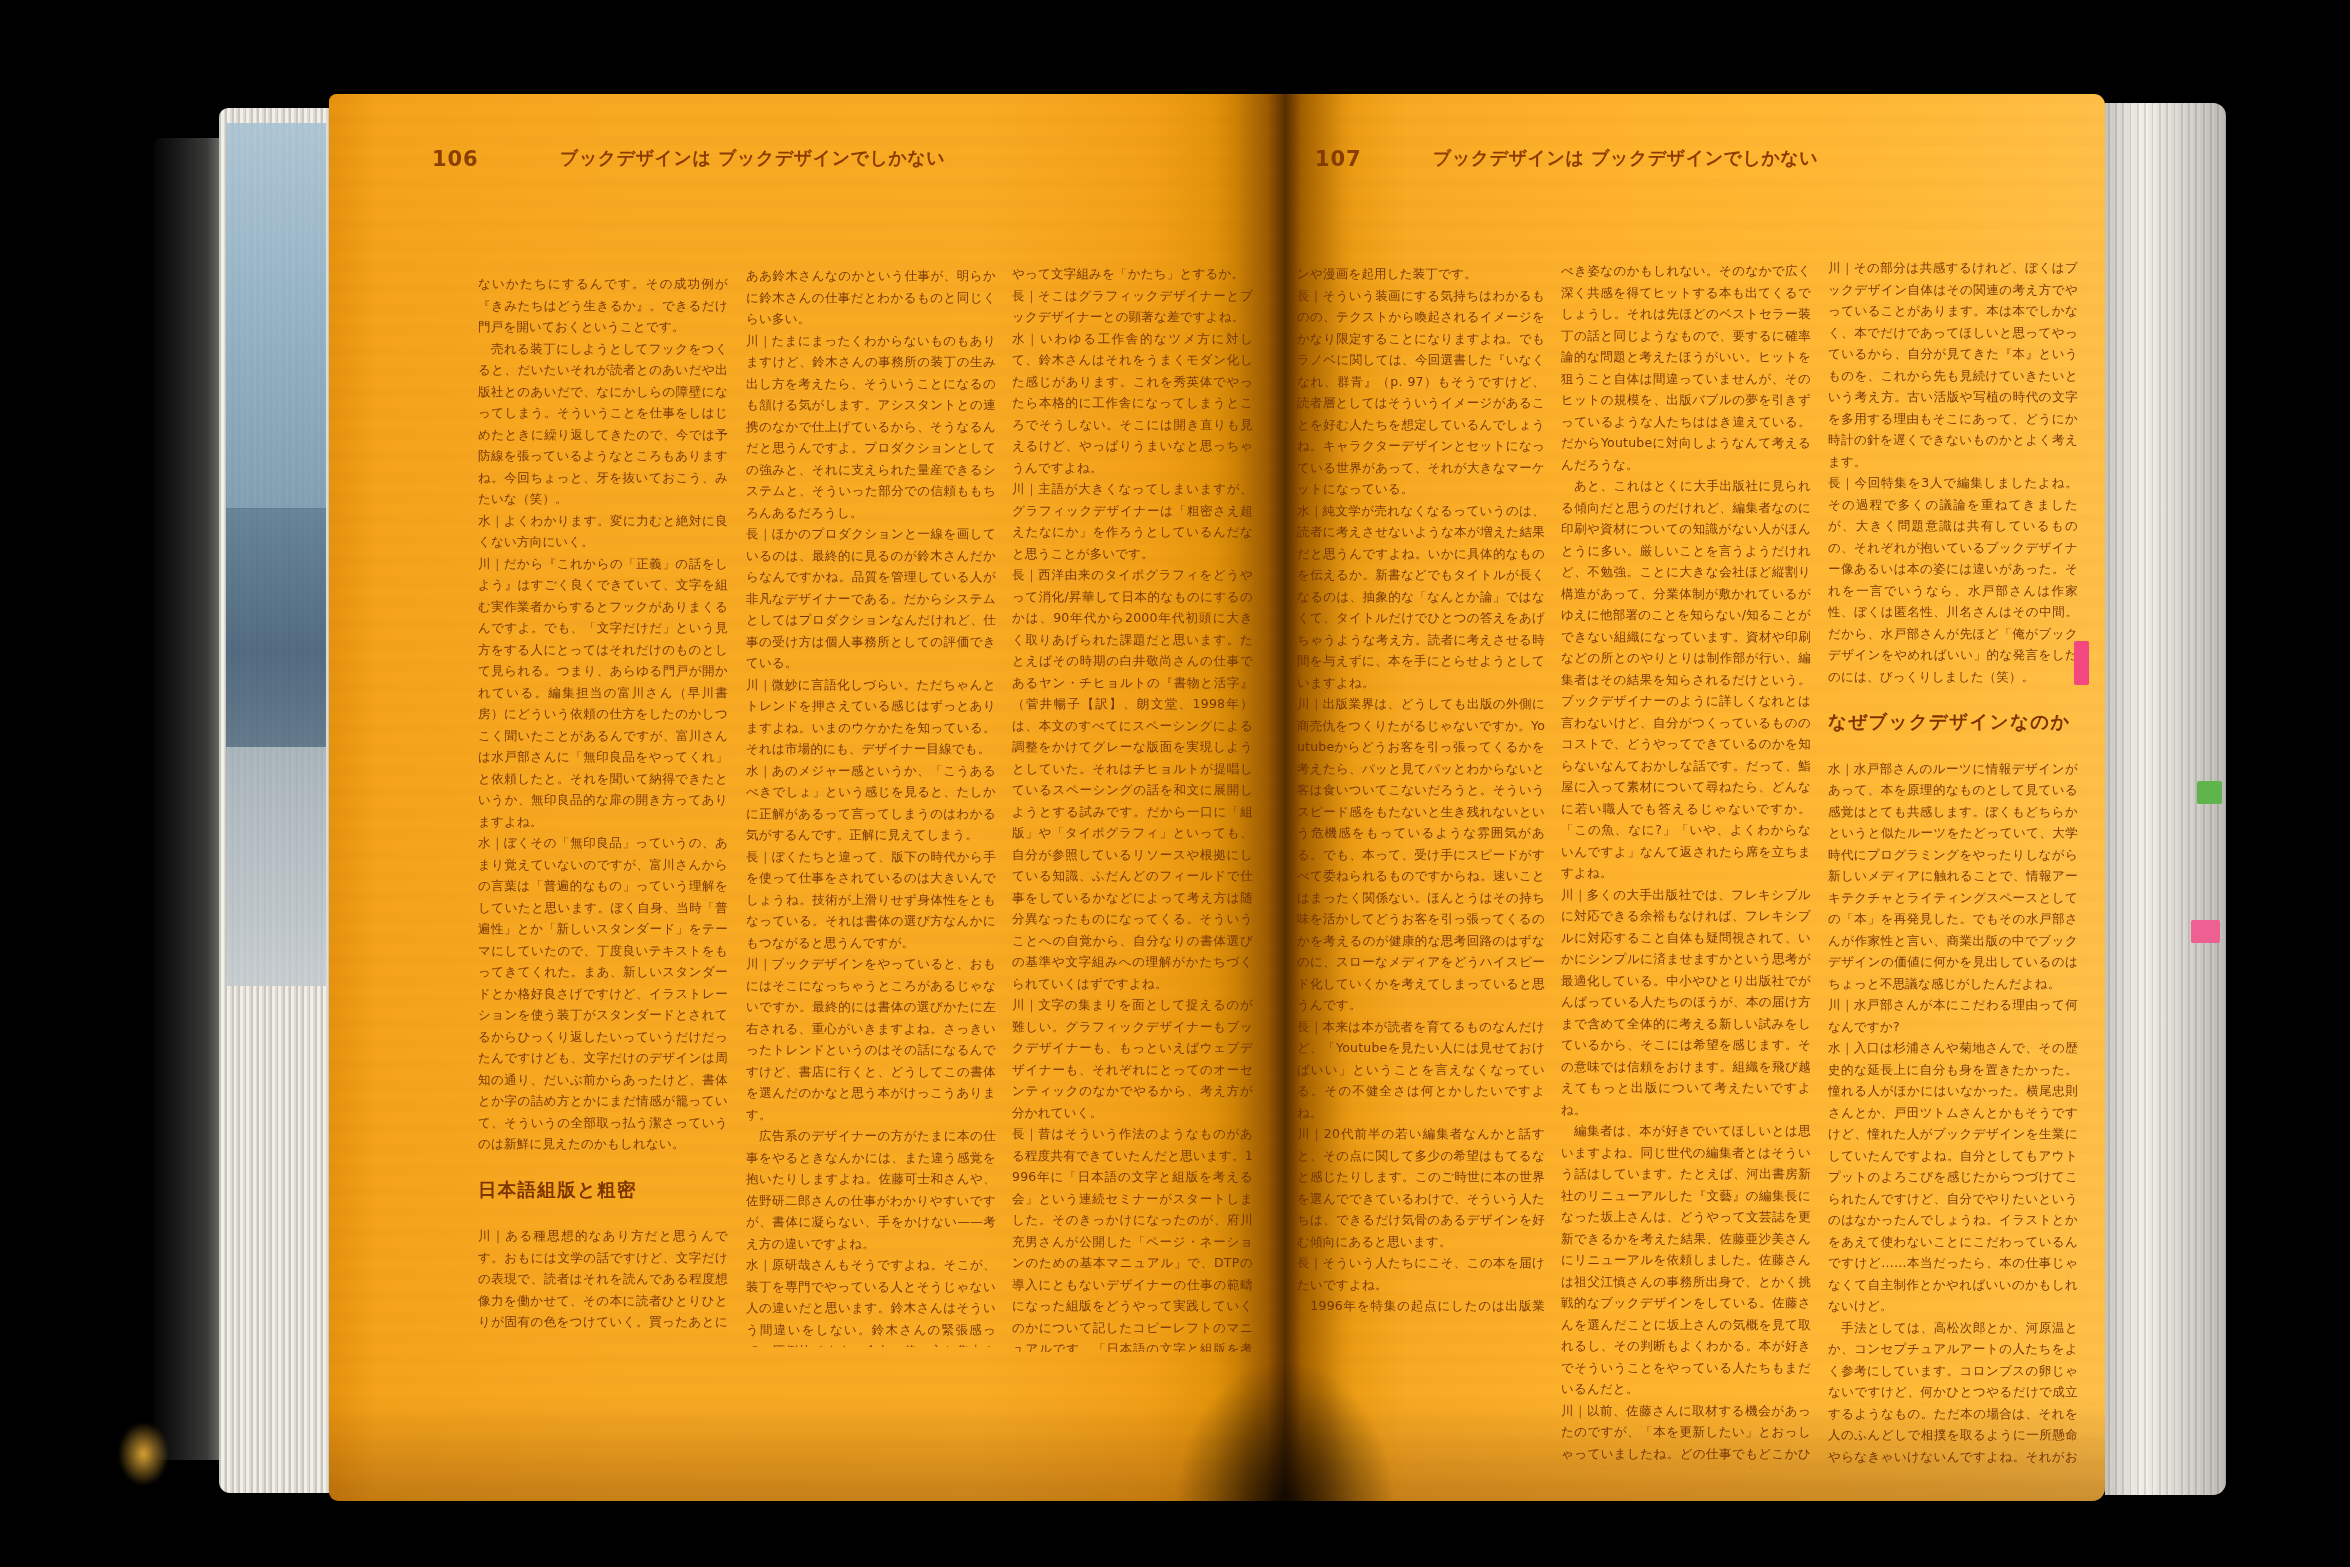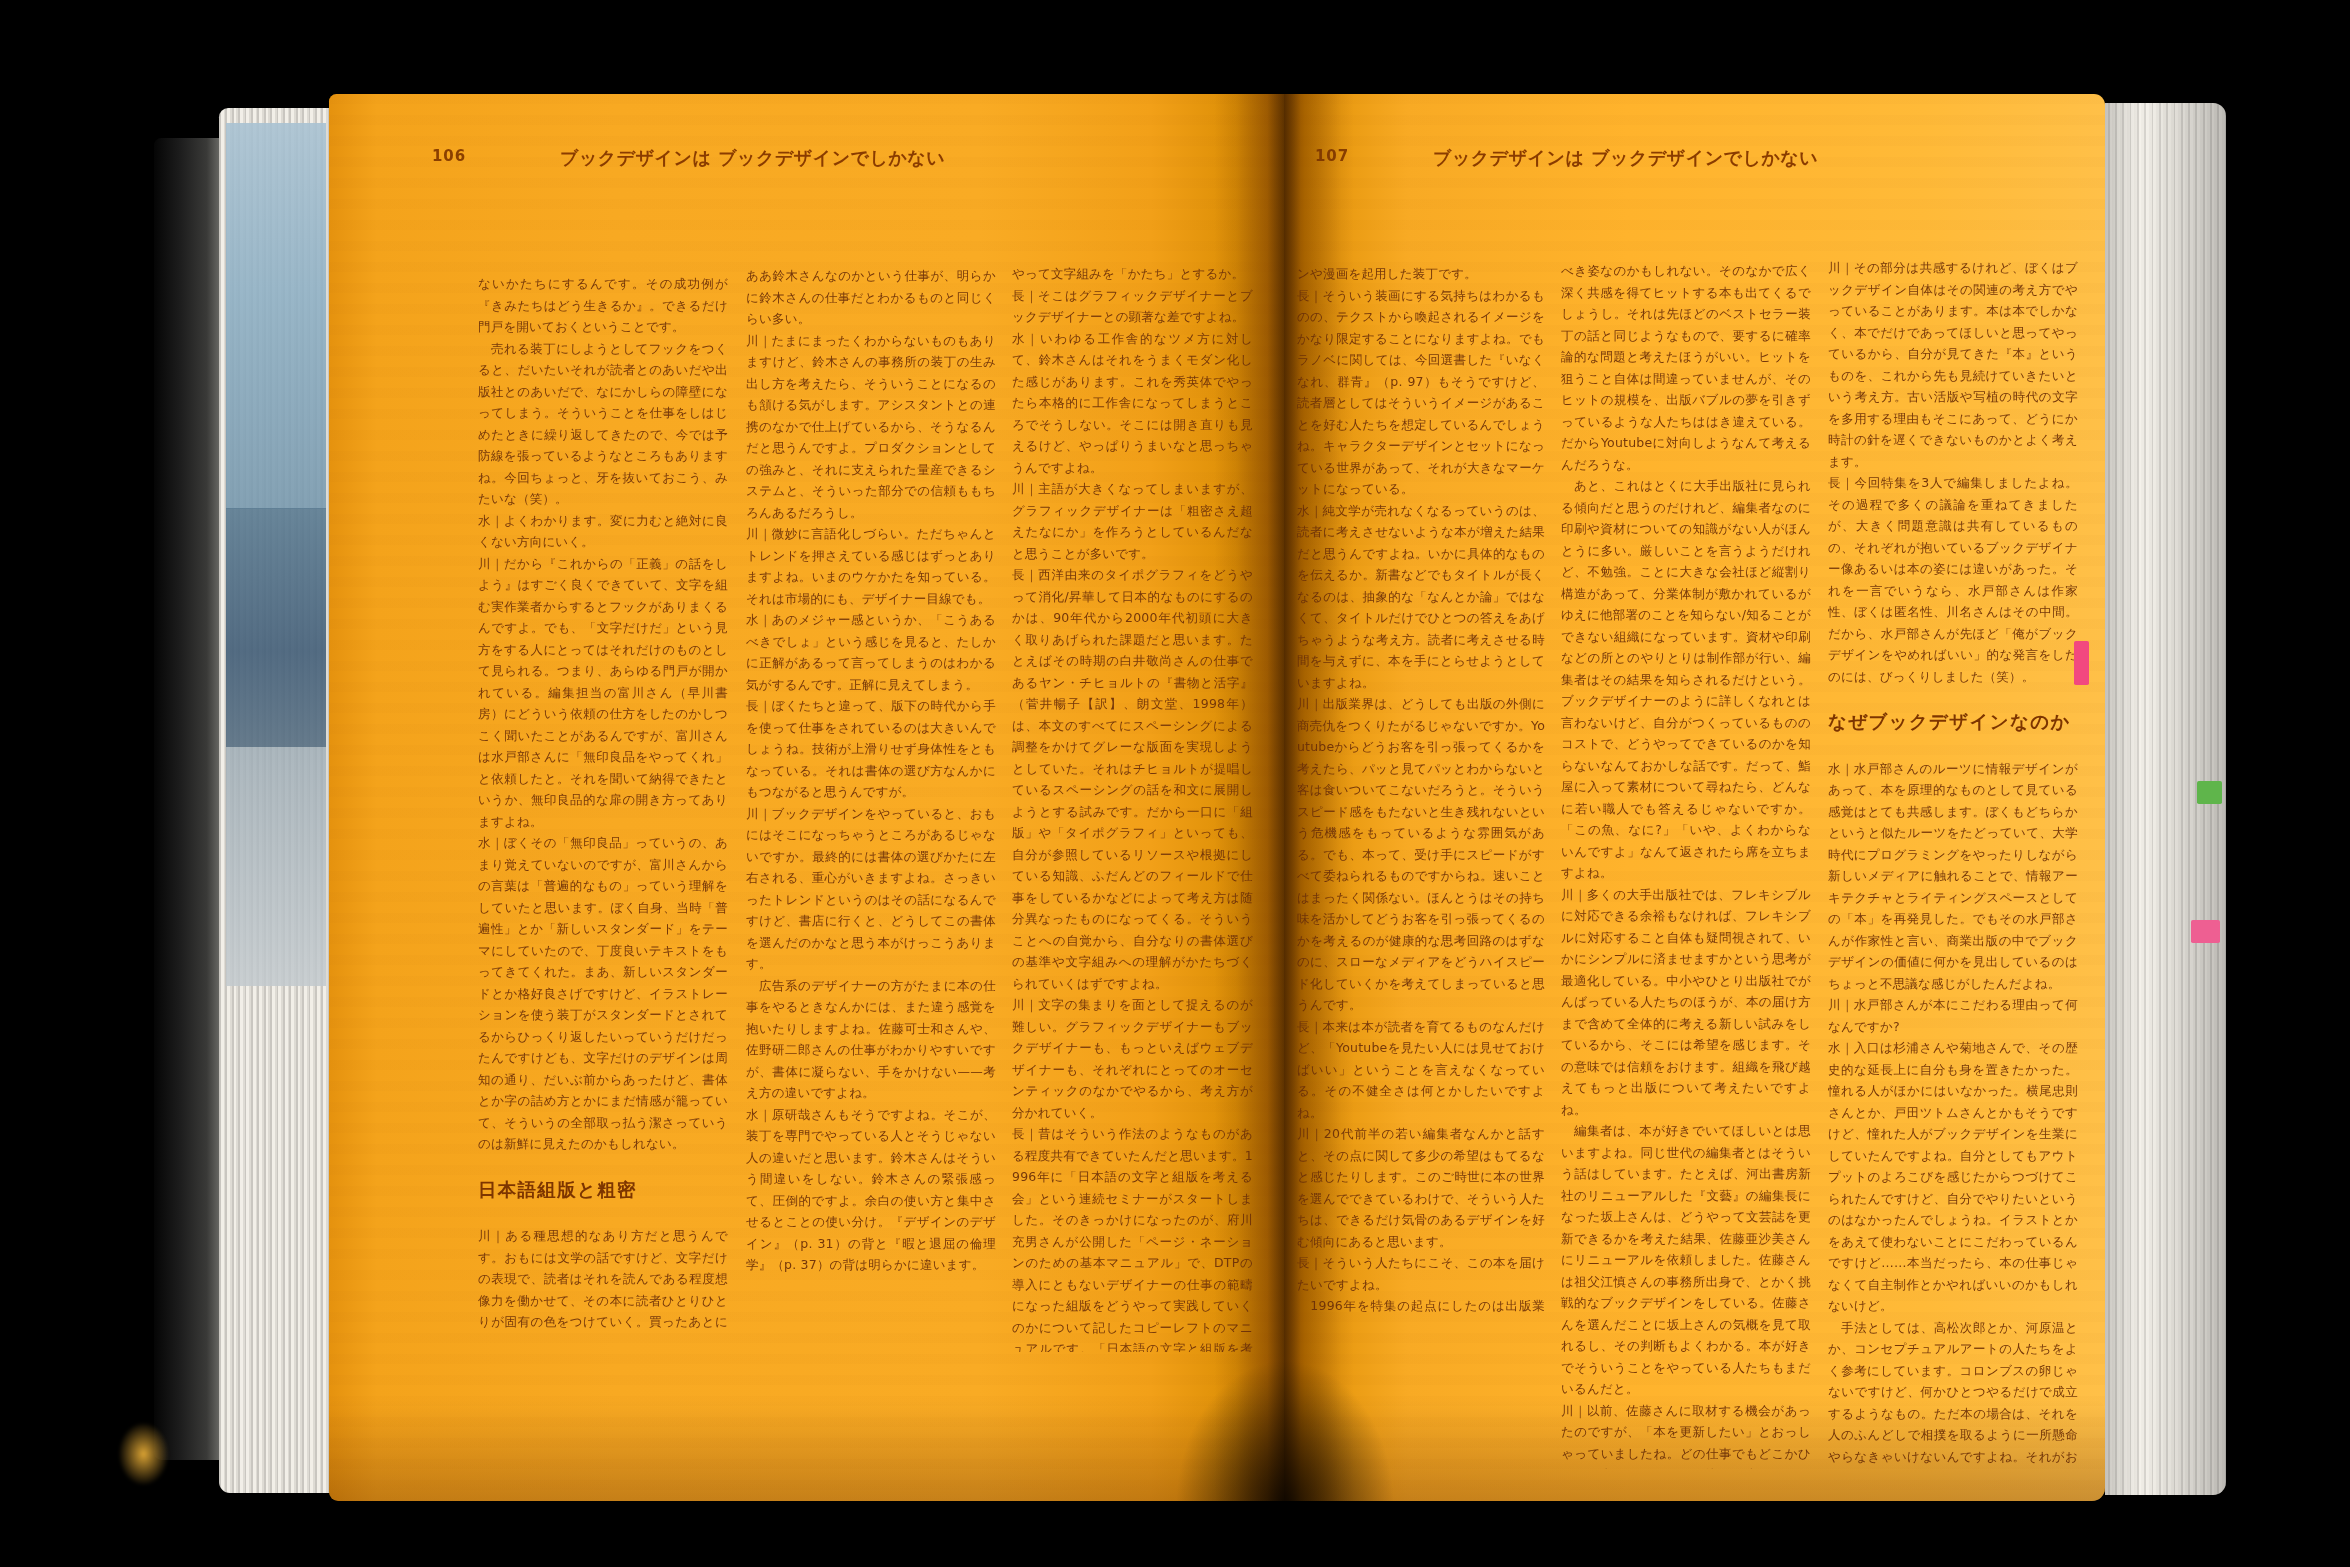--- a/index.html
+++ b/index.html
@@ -42,21 +42,21 @@
   .page::after{content:"";position:absolute;left:0;right:0;bottom:0;height:101px;border-radius:inherit;
       background:linear-gradient(180deg,rgba(90,35,0,0) 0%,rgba(80,30,0,.30) 100%);pointer-events:none;}
   .showthrough{position:absolute;inset:0;border-radius:inherit;pointer-events:none;opacity:.5;
       background:repeating-linear-gradient(180deg,rgba(160,80,0,.05) 0 10px,rgba(160,80,0,0) 10px 21px);}
   .gutter-shadow{position:absolute;left:1214px;top:94px;width:140px;height:1407px;pointer-events:none;
       background:linear-gradient(90deg,rgba(80,30,0,0) 0%,rgba(80,30,0,.28) 38%,rgba(35,12,0,.55) 50%,rgba(80,30,0,.25) 62%,rgba(80,30,0,0) 100%);}
   .gutter-bottom{position:absolute;left:1175px;top:1359px;width:220px;height:147px;pointer-events:none;
       background:radial-gradient(ellipse at 50% 100%,rgba(0,0,0,.8),rgba(0,0,0,0) 70%);}
 
   
-  .pnum{position:absolute;top:53px;font-size:15px;font-weight:bold;color:#8a3f00;letter-spacing:0.9px;}
+  .pnum{position:absolute;top:53px;font-size:21px;font-weight:bold;color:#8a3f00;letter-spacing:0.9px;}
   .rhead{position:absolute;top:52px;font-size:18px;font-weight:bold;color:#8a3c00;letter-spacing:0.5px;white-space:nowrap;}
   .page-left .pnum{left:103px;}
   .page-left .rhead{left:231px;}
   .page-right .pnum{left:31px;}
   .page-right .rhead{left:149px;}
 
   
   .col{position:absolute;overflow:hidden;color:#76380a;
        font-size:12.5px;line-height:21.5px;text-align:justify;text-align-last:left;
        word-break:break-all;letter-spacing:0.2px;}
@@ -92,20 +92,21 @@
         <p>　売れる装丁にしようとしてフックをつくると、だいたいそれが読者とのあいだや出版社とのあいだで、なにかしらの障壁になってしまう。そういうことを仕事をしはじめたときに繰り返してきたので、今では予防線を張っているようなところもありますね。今回ちょっと、牙を抜いておこう、みたいな（笑）。</p>
         <p>水｜よくわかります。変に力むと絶対に良くない方向にいく。</p>
         <p>川｜だから『これからの「正義」の話をしよう』はすごく良くできていて、文字を組む実作業者からするとフックがありまくるんですよ。でも、「文字だけだ」という見方をする人にとってはそれだけのものとして見られる。つまり、あらゆる門戸が開かれている。編集担当の富川さん（早川書房）にどういう依頼の仕方をしたのかしつこく聞いたことがあるんですが、富川さんは水戸部さんに「無印良品をやってくれ」と依頼したと。それを聞いて納得できたというか、無印良品的な扉の開き方ってありますよね。</p>
         <p>水｜ぼくその「無印良品」っていうの、あまり覚えていないのですが、富川さんからの言葉は「普遍的なもの」っていう理解をしていたと思います。ぼく自身、当時「普遍性」とか「新しいスタンダード」をテーマにしていたので、丁度良いテキストをもってきてくれた。まあ、新しいスタンダードとか格好良さげですけど、イラストレーションを使う装丁がスタンダードとされてるからひっくり返したいっていうだけだったんですけども、文字だけのデザインは周知の通り、だいぶ前からあったけど、書体とか字の詰め方とかにまだ情感が籠っていて、そういうの全部取っ払う潔さっていうのは新鮮に見えたのかもしれない。</p>
         <h3>日本語組版と粗密</h3>
         <p>川｜ある種思想的なあり方だと思うんです。おもには文学の話ですけど、文字だけの表現で、読者はそれを読んである程度想像力を働かせて、その本に読者ひとりひとりが固有の色をつけていく。買ったあとに読者と本との間に、そういう関係ができていく。本という物体を考えたときには、そういうあり方は理想的だと思います。</p>
       </div>
     <div class="col c2">
         <p>ああ鈴木さんなのかという仕事が、明らかに鈴木さんの仕事だとわかるものと同じくらい多い。</p>
         <p>川｜たまにまったくわからないものもありますけど、鈴木さんの事務所の装丁の生み出し方を考えたら、そういうことになるのも頷ける気がします。アシスタントとの連携のなかで仕上げているから、そうなるんだと思うんですよ。プロダクションとしての強みと、それに支えられた量産できるシステムと、そういった部分での信頼ももちろんあるだろうし。</p>
+        <p>長｜ほかのプロダクションと一線を画しているのは、最終的に見るのが鈴木さんだからなんですかね。品質を管理している人が非凡なデザイナーである。だからシステムとしてはプロダクションなんだけれど、仕事の受け方は個人事務所としての評価できている。</p>
         <p>川｜微妙に言語化しづらい。ただちゃんとトレンドを押さえている感じはずっとありますよね。いまのウケかたを知っている。それは市場的にも、デザイナー目線でも。</p>
         <p>水｜あのメジャー感というか、「こうあるべきでしょ」という感じを見ると、たしかに正解があるって言ってしまうのはわかる気がするんです。正解に見えてしまう。</p>
         <p>長｜ぼくたちと違って、版下の時代から手を使って仕事をされているのは大きいんでしょうね。技術が上滑りせず身体性をともなっている。それは書体の選び方なんかにもつながると思うんですが。</p>
         <p>川｜ブックデザインをやっていると、おもにはそこになっちゃうところがあるじゃないですか。最終的には書体の選びかたに左右される、重心がいきますよね。さっきいったトレンドというのはその話になるんですけど、書店に行くと、どうしてこの書体を選んだのかなと思う本がけっこうあります。</p>
         <p>　広告系のデザイナーの方がたまに本の仕事をやるときなんかには、また違う感覚を抱いたりしますよね。佐藤可士和さんや、佐野研二郎さんの仕事がわかりやすいですが、書体に凝らない、手をかけない——考え方の違いですよね。</p>
         <p>水｜原研哉さんもそうですよね。そこが、装丁を専門でやっている人とそうじゃない人の違いだと思います。鈴木さんはそういう間違いをしない。鈴木さんの緊張感って、圧倒的ですよ。余白の使い方と集中させるとことの使い分け。『デザインのデザイン』（p. 31）の背と『暇と退屈の倫理学』（p. 37）の背は明らかに違います。</p>
       </div>
     <div class="col c3">
         <p>やって文字組みを「かたち」とするか。</p>
         <p>長｜そこはグラフィックデザイナーとブックデザイナーとの顕著な差ですよね。</p>

